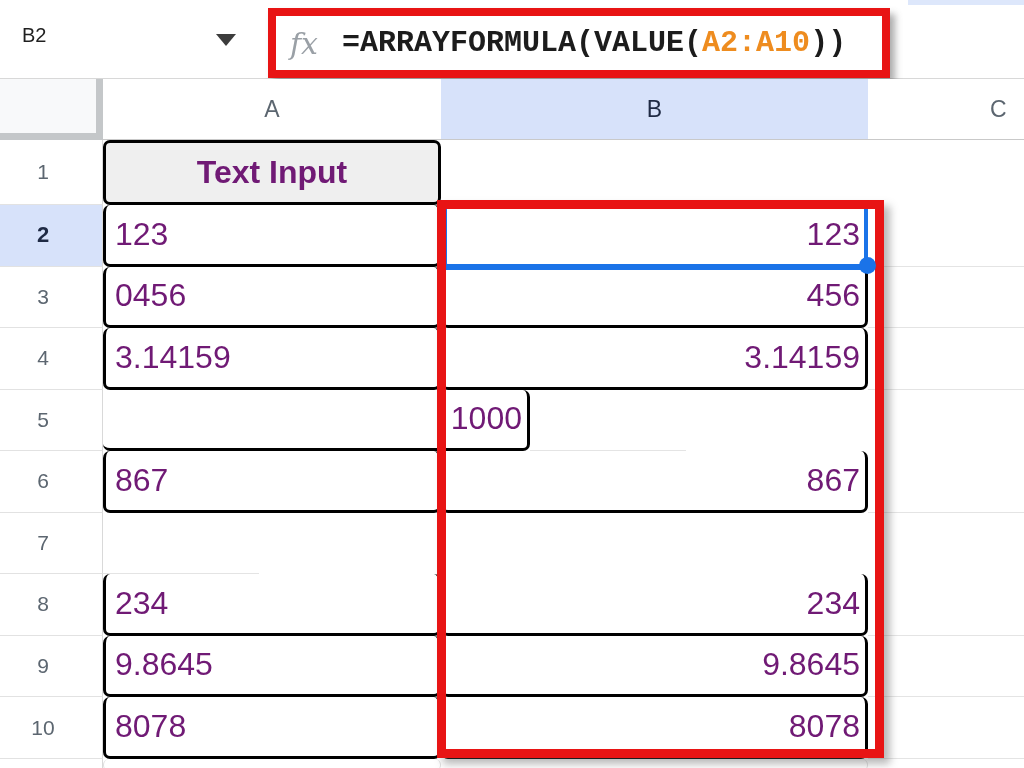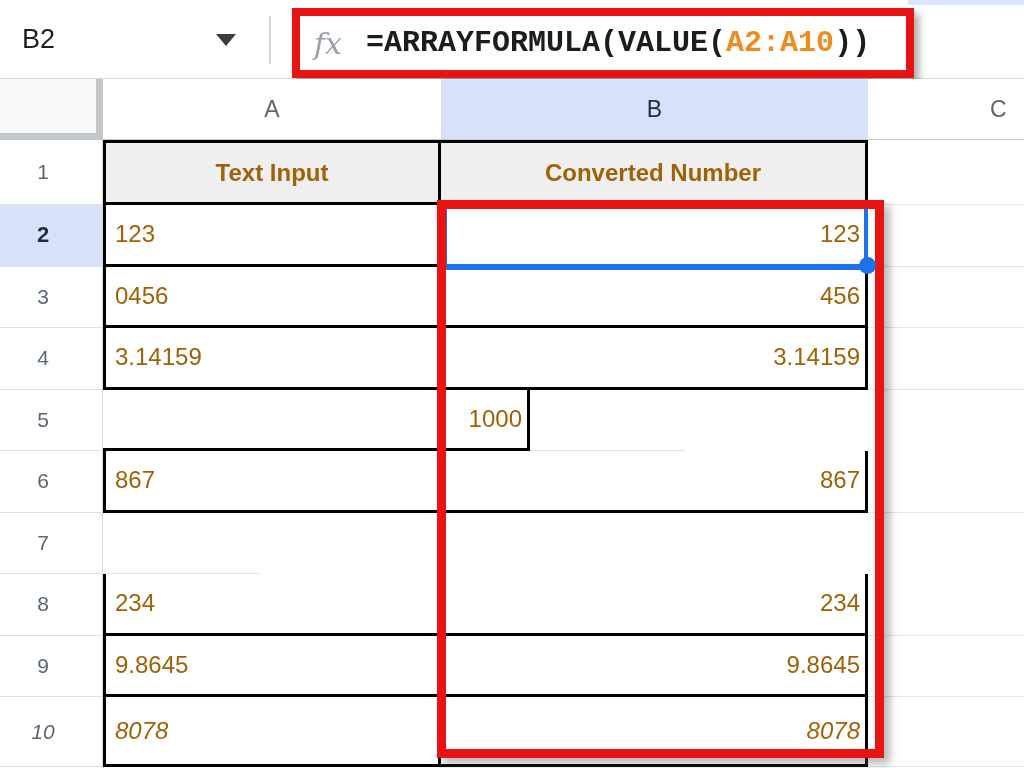--- a/index.html
+++ b/index.html
@@ -1,29 +1,29 @@
 <!DOCTYPE html>
 <html style="--red: #e81414; --blue: #1a73e8; --selbg: #d7e2fa; --orange: #ee8c1f;"><head>
 <meta charset="utf-8">
 <style>
   html,body{margin:0;padding:0;}
   body{width:1024px;height:768px;overflow:hidden;background:#fff;
        font-family:"Liberation Sans",sans-serif;}
   .stage{position:relative;width:1024px;height:768px;background:#fff;}
 
   
-  .namebox{position:absolute;left:22px;top:24px;font-size:27px;color:#1f1f1f;}
+  .namebox{position:absolute;left:22px;top:24px;font-size:20px;color:#1f1f1f;}
   .nb-arrow{position:absolute;left:216px;top:34px;width:0;height:0;
             border-left:10px solid transparent;border-right:10px solid transparent;
             border-top:12px solid #3c3c3c;cursor:pointer;}
   .tb-divider{position:absolute;left:269px;top:16px;width:2px;height:48px;background:#d4d4d4;}
   .topline{position:absolute;left:0;top:78px;width:1024px;height:1px;background:#d8d8d8;}
   .corner-tint{position:absolute;left:908px;top:0;width:116px;height:5px;background:#dde7fb;}
 
-  .fbar{position:absolute;left:292px;top:8px;width:622px;height:70px;box-sizing:border-box;
+  .fbar{position:absolute;left:268px;top:8px;width:622px;height:70px;box-sizing:border-box;
         background:#fff;border:8px solid var(--red);display:flex;align-items:center;
         box-shadow:5px 6px 7px rgba(70,70,70,.45);}
   .fx{font-family:"DejaVu Serif",serif;font-style:italic;font-size:30px;color:#9aa0a6;
       margin:0 16px 0 14px;}
   .formula{font-family:"Liberation Mono",monospace;font-size:30px;font-weight:700;
            color:#1c1c1c;white-space:pre;margin-left:8px;}
   .formula .rng{color:var(--orange);}
 
   
   .grid{position:absolute;left:0;top:79px;width:1024px;}
@@ -34,21 +34,21 @@
           border-bottom:7px solid #c4c7c9;}
   .colhead.sel{background:var(--selbg);color:#1f2a44;}
   .ch-c{justify-content:flex-start;padding-left:122px;}
 
   .row{display:flex;}
   .rowhead{box-sizing:border-box;width:103px;display:flex;align-items:center;
            justify-content:center;padding-right:16px;font-size:21px;color:#5c6670;
            border-right:1px solid #d9d9d9;border-bottom:1px solid #e2e2e2;background:#fff;}
   .rowhead.sel{background:var(--selbg);color:#1f2a44;font-weight:bold;font-size:22px;}
   .ca,.cb{box-sizing:border-box;display:flex;align-items:center;background:#fff;
-          font-size:24px;color:#a16207;border-bottom:3px solid #000;}
+          font-size:32px;color:#701a75;border-bottom:3px solid #000;border-radius:7px;}
   .ca{width:338px;border-left:3px solid #000;border-right:3px solid #000;
       padding-left:9px;justify-content:flex-start;}
   .cb{width:427px;border-right:3px solid #000;padding-right:5px;justify-content:flex-end;}
   .row.hdr .ca,.row.hdr .cb{background:#efefef;font-weight:bold;justify-content:center;
       padding:0;border-top:3px solid #000;}
   .cc{box-sizing:border-box;width:156px;border-bottom:1px solid #e4e4e4;background:#fff;}
   .row.stub .rowhead{border-bottom:none;}
   .row.stub .ca{border:none;border-left:1px solid #e0e0e0;border-right:1px solid #e0e0e0;}
   .row.stub .cb{border:none;border-right:1px solid #e0e0e0;}
   .row.stub .cc{border:none;}
@@ -83,21 +83,20 @@
     <div class="hrow">
       <div class="colhead corner"></div>
       <div class="colhead" style="width:338px">A</div>
       <div class="colhead sel" style="width:427px">B</div>
       <div class="colhead ch-c" style="width:156px">C</div>
     </div>
     <div>
         <div class="row hdr" style="height: 65px;">
           <div class="rowhead">1</div>
           <div class="ca">Text Input</div>
-          <div class="cb">Converted Number</div>
           <div class="cc"></div>
         </div>
         <div class="row" style="height: 61.5px;">
           <div class="rowhead sel">2</div>
           <div class="ca">123</div>
           <div class="cb">123</div>
           <div class="cc"></div>
         </div>
         <div class="row" style="height: 61.5px;">
           <div class="rowhead">3</div>
@@ -131,21 +130,21 @@
           <div class="ca">234</div>
           <div class="cb">234</div>
           <div class="cc"></div>
         </div>
         <div class="row" style="height: 61.5px;">
           <div class="rowhead">9</div>
           <div class="ca">9.8645</div>
           <div class="cb">9.8645</div>
           <div class="cc"></div>
         </div>
-        <div class="row" style="height: 70px; font-style: italic;">
+        <div class="row" style="height: 62px;">
           <div class="rowhead">10</div>
           <div class="ca">8078</div>
           <div class="cb">8078</div>
           <div class="cc"></div>
         </div>
         <div class="row stub" style="height: 12px;">
           <div class="rowhead"></div>
           <div class="ca"></div>
           <div class="cb"></div>
           <div class="cc"></div>

